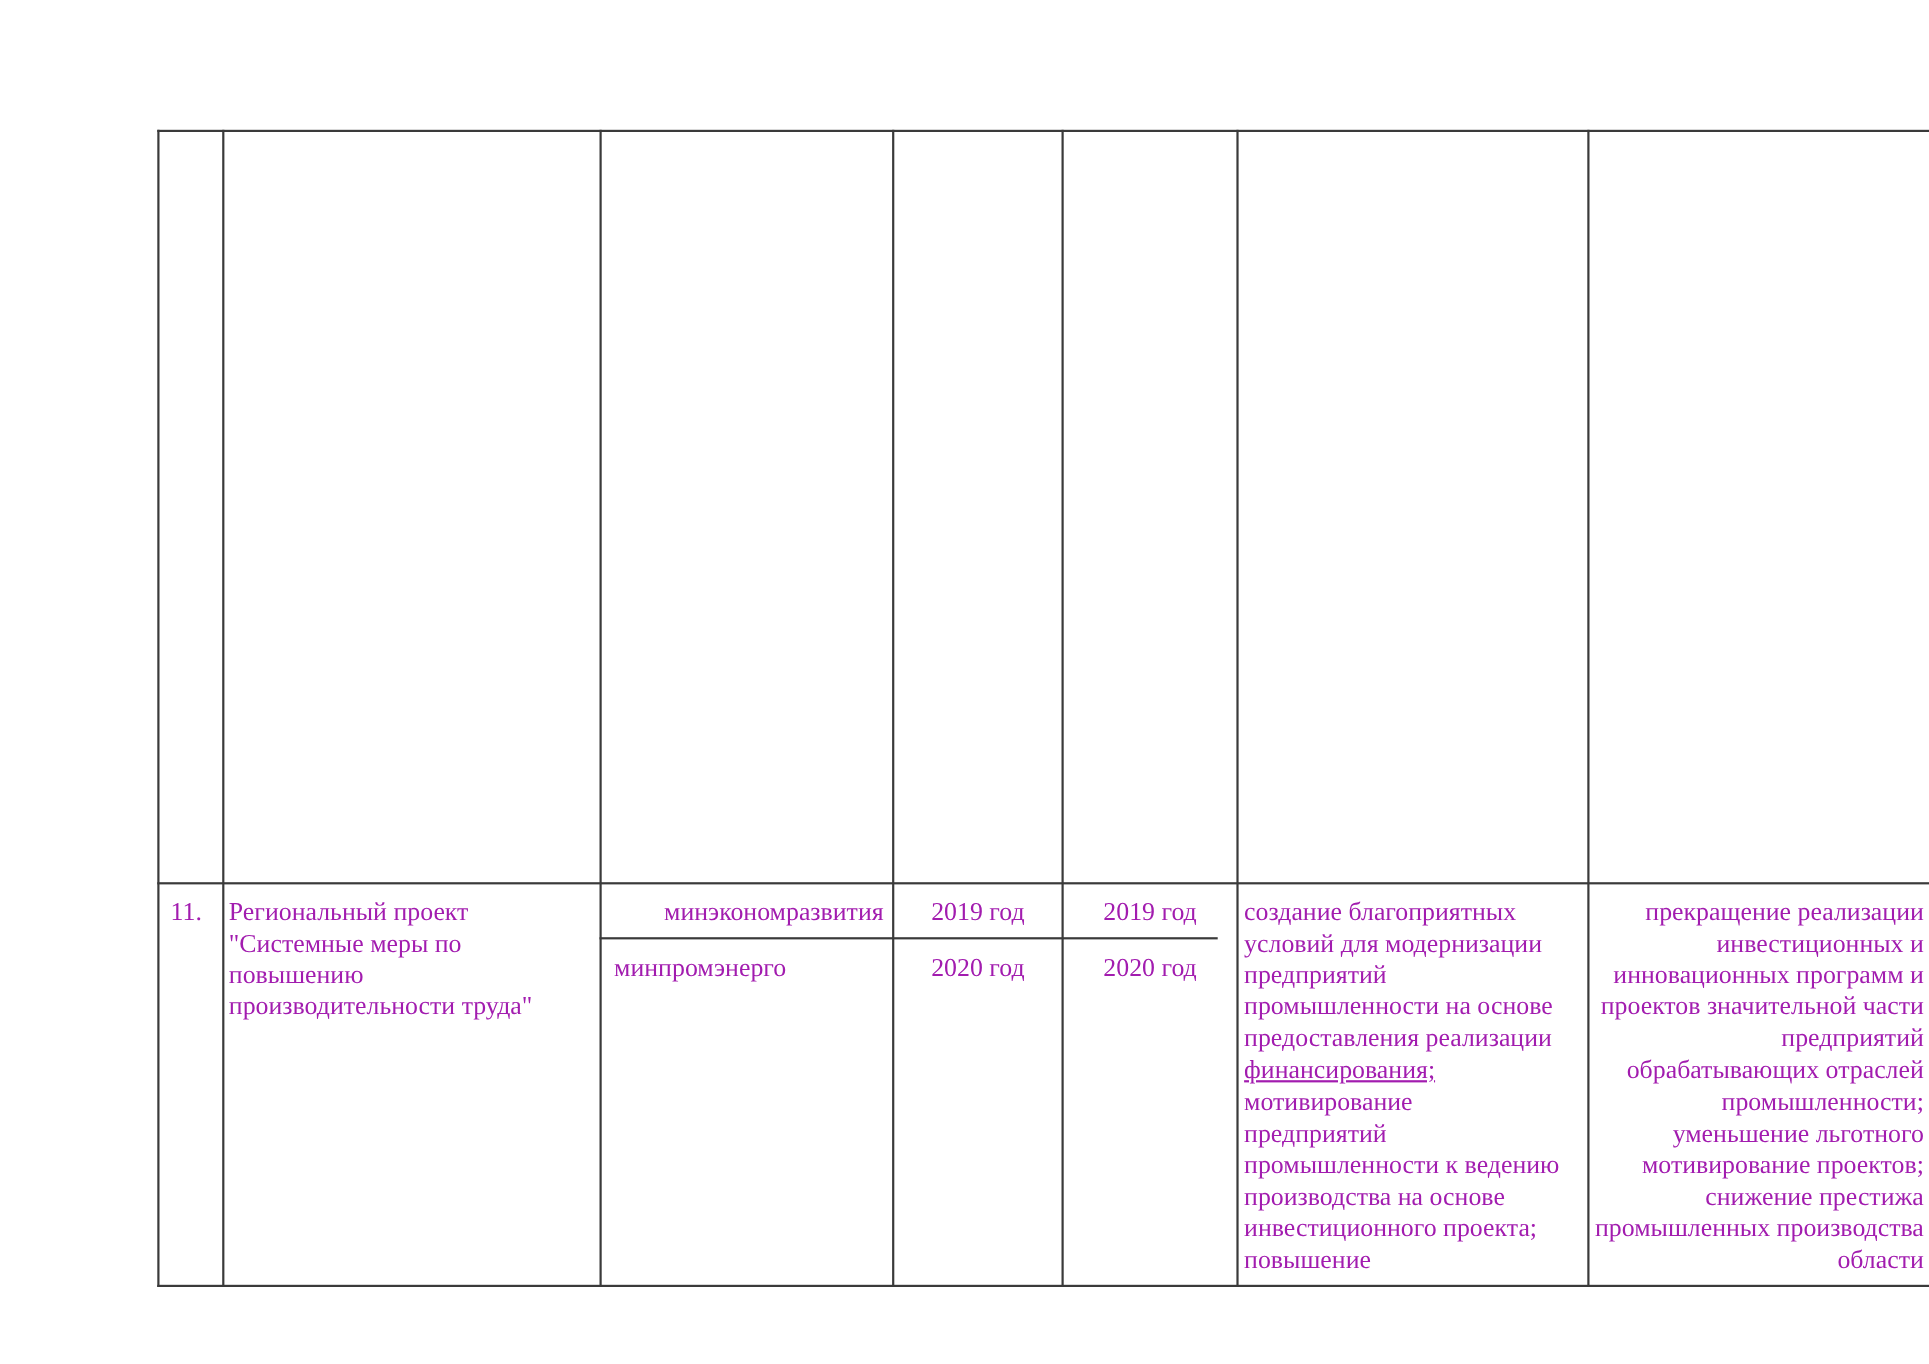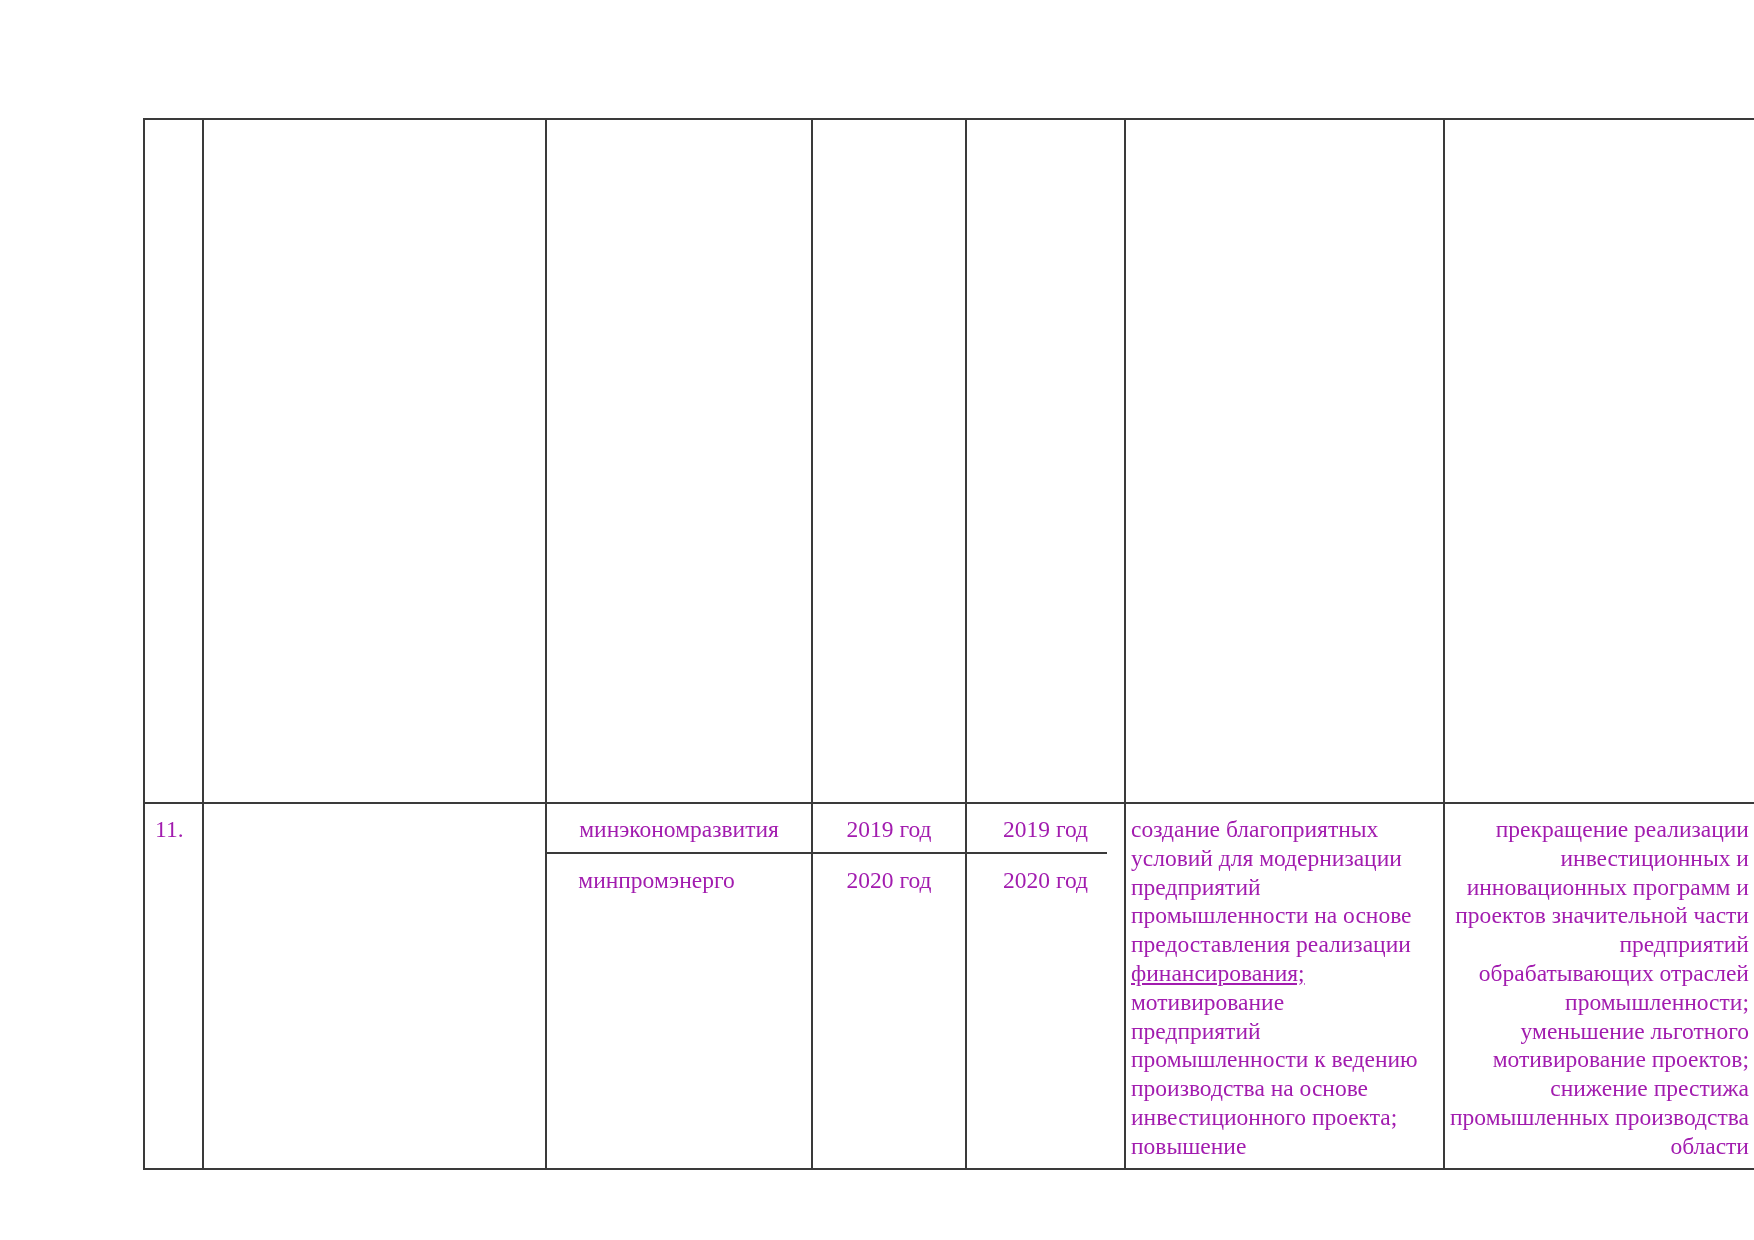--- a/index.html
+++ b/index.html
@@ -58,23 +58,29 @@
     <div class="vline" style="left:0; top:0; height:1052px;"></div>
     <div class="vline" style="left:59px; top:0; height:1052px;"></div>
     <div class="vline" style="left:402px; top:0; height:1052px;"></div>
     <div class="vline" style="left:668px; top:0; height:1052px;"></div>
     <div class="vline" style="left:822px; top:0; height:1052px;"></div>
     <div class="vline" style="left:981px; top:0; height:1052px;"></div>
     <div class="vline" style="left:1300px; top:0; height:1052px;"></div>
 
     <div class="cell-text" style="left:12px; top:697px;">11.</div>
 
+    <div style="position:absolute; left:65px; top:697px;">
+      <div class="cell-text" style="position:relative;">Региональный проект</div>
+      <div class="cell-text" style="position:relative;">"Системные меры по</div>
+      <div class="cell-text" style="position:relative;">повышению</div>
+      <div class="cell-text" style="position:relative;">производительности труда"</div>
+    </div>
 
-    <div class="cell-text center" style="left:404px; width:264px; top:697px;">минэкономразвития</div>
-    <div class="cell-text center" style="left:404px; width:219px; top:748px;">минпромэнерго</div>
+    <div class="cell-text center" style="left:404px; width:313px; top:697px;">минэкономразвития</div>
+    <div class="cell-text center" style="left:384px; width:219px; top:748px;">минпромэнерго</div>
 
     <div class="cell-text center" style="left:670px; width:152px; top:697px;">2019 год</div>
     <div class="cell-text center" style="left:670px; width:152px; top:748px;">2020 год</div>
 
     <div class="cell-text center" style="left:824px; width:157px; top:697px;">2019 год</div>
     <div class="cell-text center" style="left:824px; width:157px; top:748px;">2020 год</div>
 
     <div style="position:absolute; left:988px; top:697px;">
       <div class="cell-text" style="position:relative;">создание благоприятных</div>
       <div class="cell-text" style="position:relative;">условий для модернизации</div>

